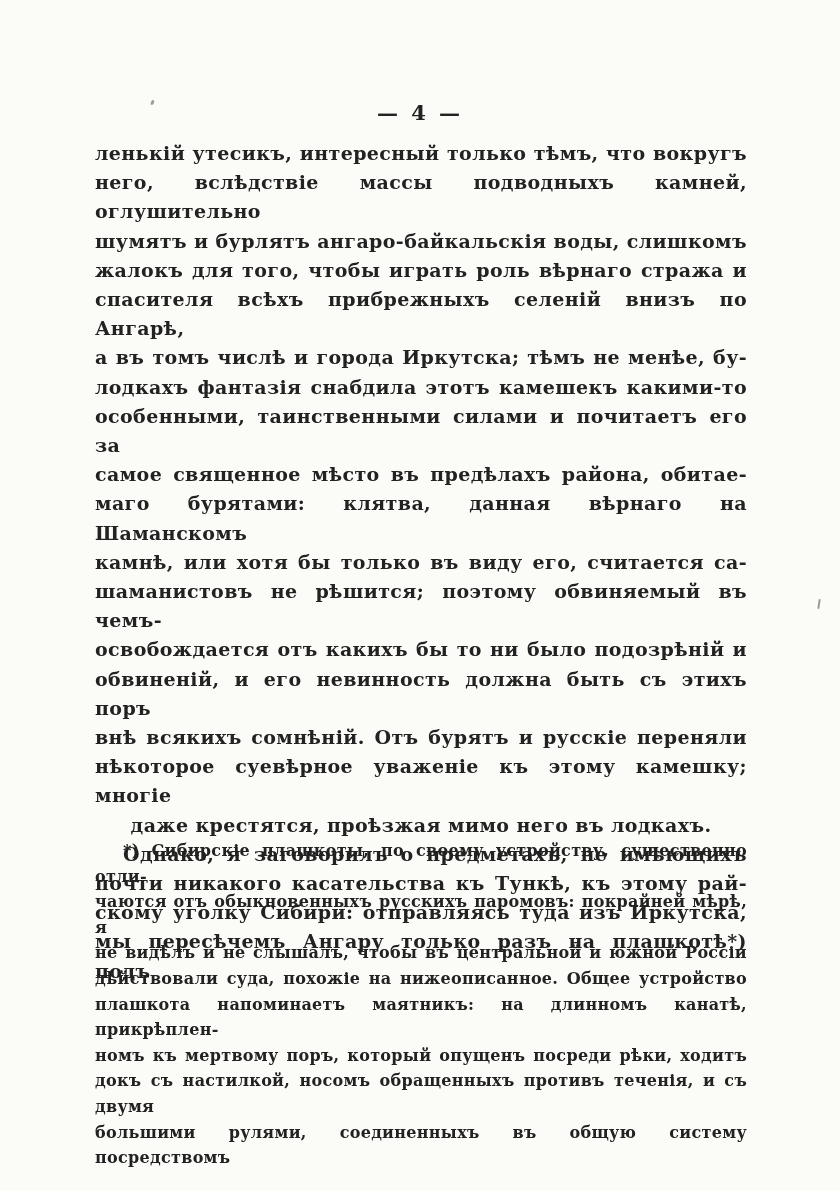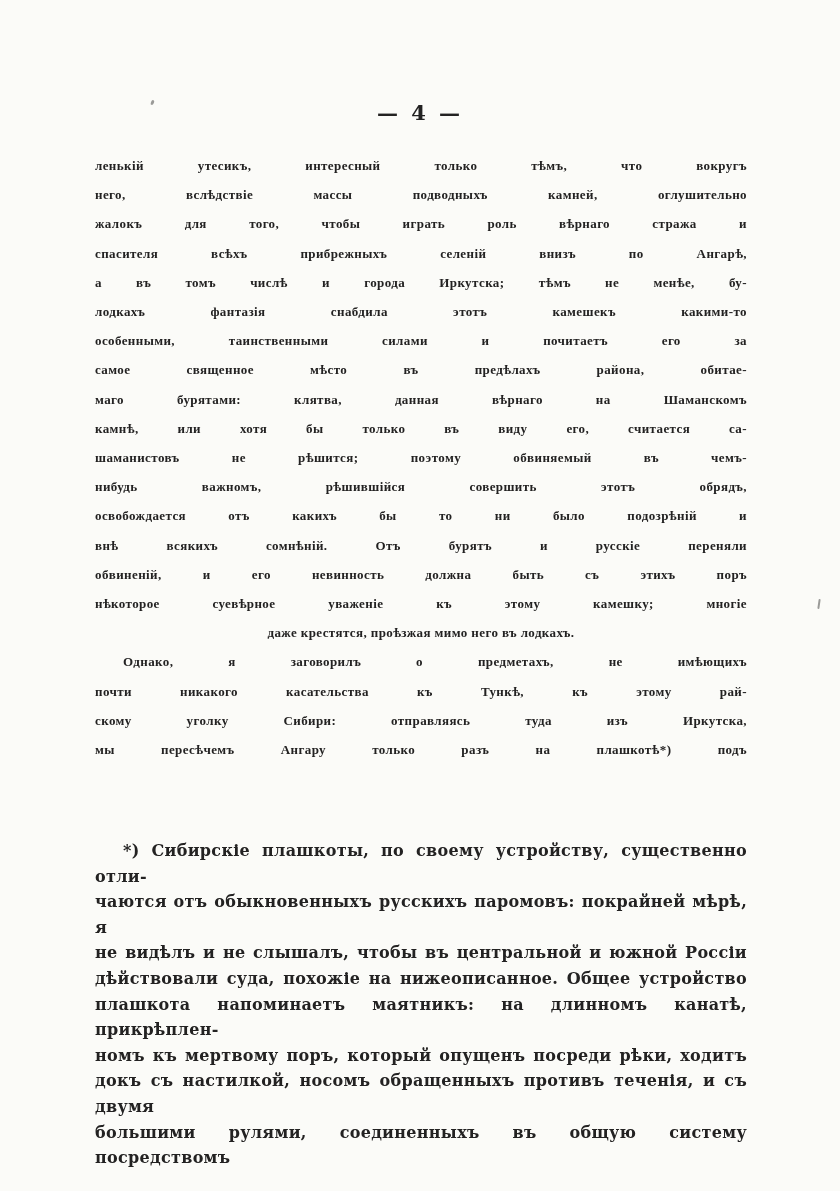--- a/index.html
+++ b/index.html
@@ -24,27 +24,26 @@
     position: absolute;
     top: 100px;
     left: 0;
     right: 0;
     text-align: center;
     font-size: 21px;
     letter-spacing: 3px;
   }
   .main-text {
     position: absolute;
-    top: 151px;
+    top: 139px;
     left: 95px;
     width: 652px;
-    font-size: 13px;
+    font-size: 19px;
     line-height: 29.2px;
     letter-spacing: 0.4px;
-    font-family: Liberation Serif, serif;
   }
   .footnote {
     position: absolute;
     top: 838px;
     left: 95px;
     width: 652px;
     font-size: 16px;
     line-height: 25.6px;
     letter-spacing: 0.3px;
   }
@@ -86,33 +85,33 @@
 </head>
 <body>
 
 <div class="page">
 
   <div class="page-number">— 4 —</div>
 
   <div class="main-text">
       <div class="text-line justify">ленькій утесикъ, интересный только тѣмъ, что вокругъ</div>
       <div class="text-line justify">него, вслѣдствіе массы подводныхъ камней, оглушительно</div>
+      <div class="text-line justify">шумятъ и бурлятъ ангаро-байкальскія воды, слишкомъ</div>
       <div class="text-line justify">жалокъ для того, чтобы играть роль вѣрнаго стража и</div>
       <div class="text-line justify">спасителя всѣхъ прибрежныхъ селеній внизъ по Ангарѣ,</div>
       <div class="text-line justify">а въ томъ числѣ и города Иркутска; тѣмъ не менѣе, бу-</div>
       <div class="text-line justify">лодкахъ фантазія снабдила этотъ камешекъ какими-то</div>
       <div class="text-line justify">особенными, таинственными силами и почитаетъ его за</div>
       <div class="text-line justify">самое священное мѣсто въ предѣлахъ района, обитае-</div>
       <div class="text-line justify">маго бурятами: клятва, данная вѣрнаго на Шаманскомъ</div>
       <div class="text-line justify">камнѣ, или хотя бы только въ виду его, считается са-</div>
       <div class="text-line justify">шаманистовъ не рѣшится; поэтому обвиняемый въ чемъ-</div>
-      <div class="text-line justify">нибудь важномъ, рѣшившійся совершить этотъ обрядъ,</div>
       <div class="text-line justify">освобождается отъ какихъ бы то ни было подозрѣній и</div>
+      <div class="text-line justify">обвиненій, и его невинность должна быть съ этихъ поръ</div>
       <div class="text-line justify">внѣ всякихъ сомнѣній. Отъ бурятъ и русскіе переняли</div>
-      <div class="text-line justify">обвиненій, и его невинность должна быть съ этихъ поръ</div>
       <div class="text-line justify">нѣкоторое суевѣрное уваженіе къ этому камешку; многіе</div>
       <div class="text-line">даже крестятся, проѣзжая мимо него въ лодкахъ.</div>
       <div class="text-line indent justify">Однако, я заговорилъ о предметахъ, не имѣющихъ</div>
       <div class="text-line justify">почти никакого касательства къ Тункѣ, къ этому рай-</div>
       <div class="text-line justify">скому уголку Сибири: отправляясь туда изъ Иркутска,</div>
       <div class="text-line justify">мы пересѣчемъ Ангару только разъ на плашкотѣ*) подъ</div>
     </div>
 
   <div class="footnote">
       <div class="text-line indent justify">*) Сибирскіе плашкоты, по своему устройству, существенно отли-</div>

